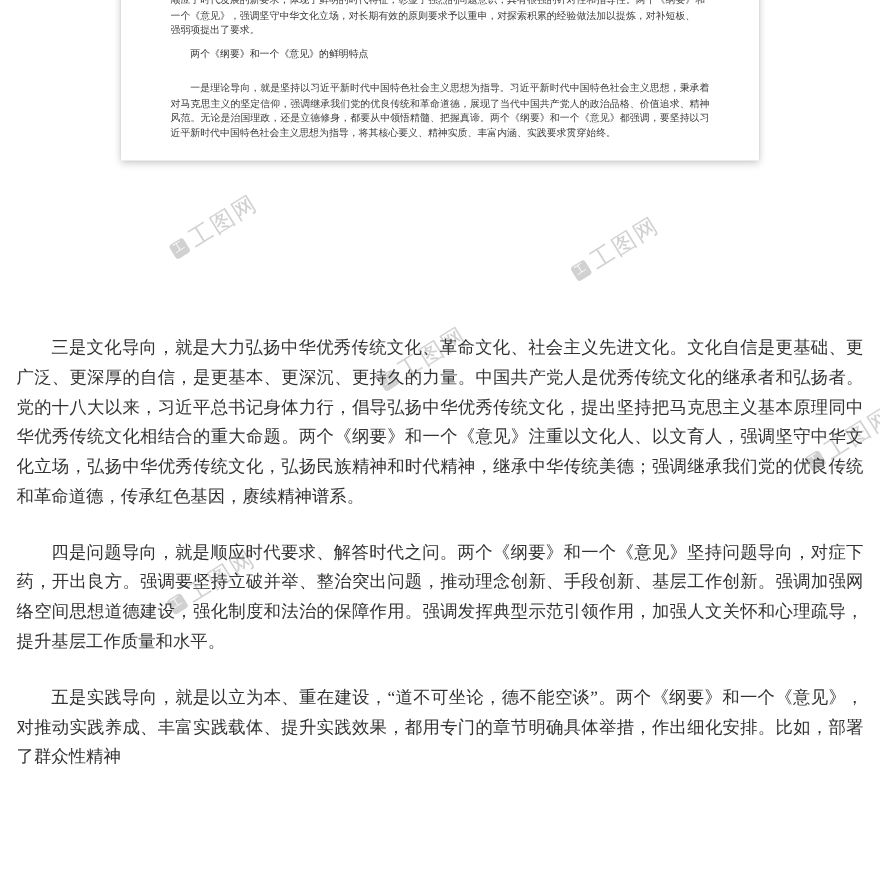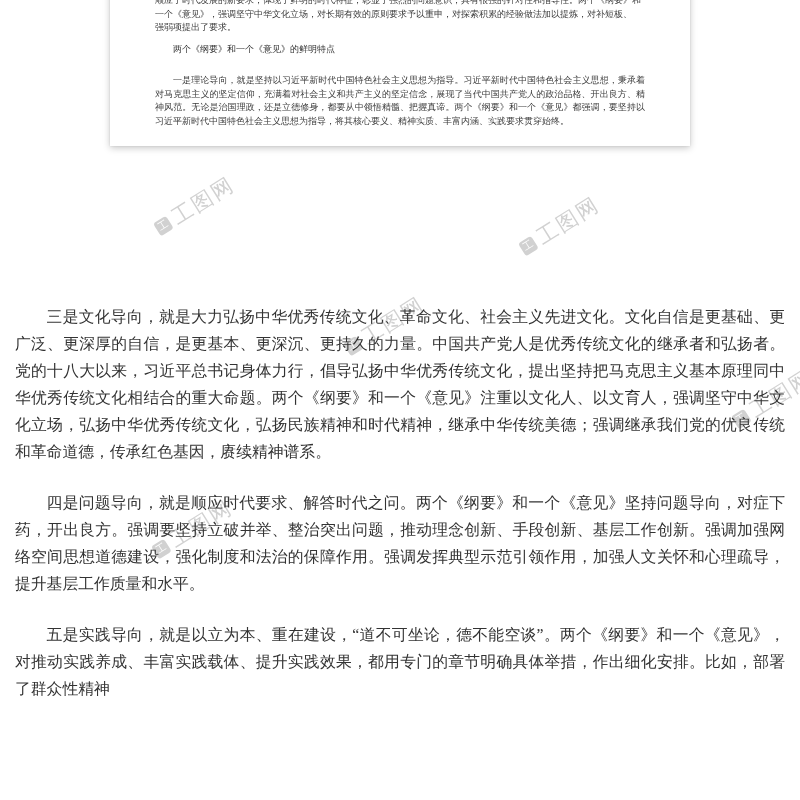--- a/index.html
+++ b/index.html
@@ -136,21 +136,21 @@
         </span>
       <span class="wm-text">工图网</span>
     </div>
   </div>
 
   <section class="sheet">
     <div class="s-line">顺应了时代发展的新要求，体现了鲜明的时代特征，彰显了强烈的问题意识，具有很强的针对性和指导性。两个《纲要》和</div>
     <div class="s-line">一个《意见》，强调坚守中华文化立场，对长期有效的原则要求予以重申，对探索积累的经验做法加以提炼，对补短板、</div>
     <div class="s-line">强弱项提出了要求。</div>
     <div class="s-heading">两个《纲要》和一个《意见》的鲜明特点</div>
-    <p class="s-para">一是理论导向，就是坚持以习近平新时代中国特色社会主义思想为指导。习近平新时代中国特色社会主义思想，秉承着对马克思主义的坚定信仰，充满着对社会主义和共产主义的坚定信念，展现了当代中国共产党人的政治品格、开出良方、精神风范。无论是治国理政，还是立德修身，都要从中领悟精髓、把握真谛。两个《纲要》和一个《意见》都强调，要坚持以习近平新时代中国特色社会主义思想为指导，将其核心要义、精神实质、丰富内涵、实践要求贯穿始终。</p>
+    <p class="s-para">一是理论导向，就是坚持以习近平新时代中国特色社会主义思想为指导。习近平新时代中国特色社会主义思想，秉承着对马克思主义的坚定信仰，强调继承我们党的优良传统和革命道德，展现了当代中国共产党人的政治品格、价值追求、精神风范。无论是治国理政，还是立德修身，都要从中领悟精髓、把握真谛。两个《纲要》和一个《意见》都强调，要坚持以习近平新时代中国特色社会主义思想为指导，将其核心要义、精神实质、丰富内涵、实践要求贯穿始终。</p>
   </section>
 
   <section class="body-text">
     <p>三是文化导向，就是大力弘扬中华优秀传统文化、革命文化、社会主义先进文化。文化自信是更基础、更广泛、更深厚的自信，是更基本、更深沉、更持久的力量。中国共产党人是优秀传统文化的继承者和弘扬者。党的十八大以来，习近平总书记身体力行，倡导弘扬中华优秀传统文化，提出坚持把马克思主义基本原理同中华优秀传统文化相结合的重大命题。两个《纲要》和一个《意见》注重以文化人、以文育人，强调坚守中华文化立场，弘扬中华优秀传统文化，弘扬民族精神和时代精神，继承中华传统美德；强调继承我们党的优良传统和革命道德，传承红色基因，赓续精神谱系。</p>
     <p>四是问题导向，就是顺应时代要求、解答时代之问。两个《纲要》和一个《意见》坚持问题导向，对症下药，开出良方。强调要坚持立破并举、整治突出问题，推动理念创新、手段创新、基层工作创新。强调加强网络空间思想道德建设，强化制度和法治的保障作用。强调发挥典型示范引领作用，加强人文关怀和心理疏导，提升基层工作质量和水平。</p>
     <p>五是实践导向，就是以立为本、重在建设，“道不可坐论，德不能空谈”。两个《纲要》和一个《意见》，对推动实践养成、丰富实践载体、提升实践效果，都用专门的章节明确具体举措，作出细化安排。比如，部署了群众性精神</p>
   </section>
 
 </div>
 

